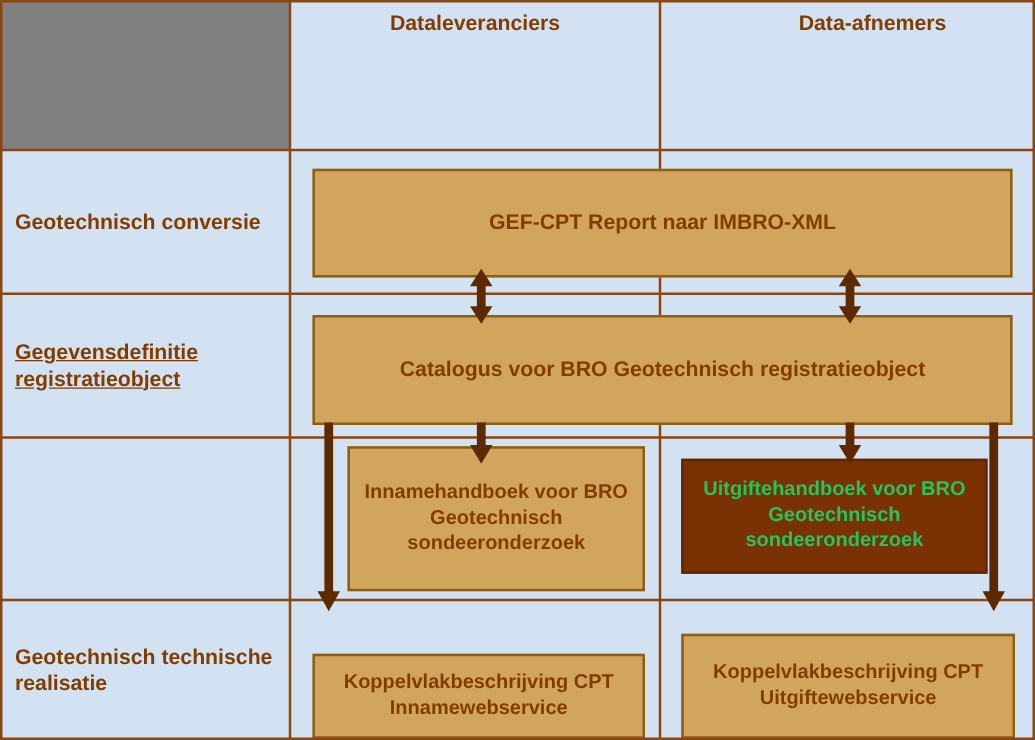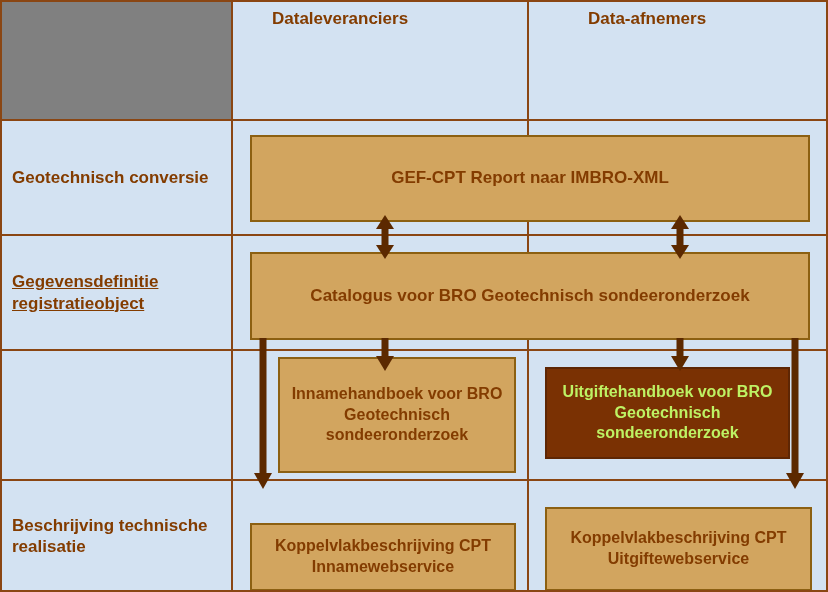--- a/index.html
+++ b/index.html
@@ -26,22 +26,22 @@
   .h3 { left: 0; top: 349px; width: 828px; height: 2px; }
   .h4 { left: 0; top: 479px; width: 828px; height: 2px; }
   .outer-border {
     position: absolute; left: 0; top: 0; right: 0; bottom: 0;
     border: 2px solid #8a4613; box-sizing: border-box; pointer-events: none;
     z-index: 6;
   }
 
   
   .col-header {
-    position: absolute; top: 9px; text-align: left;
-    font-weight: bold; font-size: 17px; color: #833c00; margin-left: 40px;
+    position: absolute; top: 9px; text-align: center;
+    font-weight: bold; font-size: 17px; color: #833c00;
   }
   .col-header.c1 { left: 232px; width: 296px; }
   .col-header.c2 { left: 548px; width: 300px; }
 
   
   .row-label {
     position: absolute; left: 12px; width: 212px;
     display: flex; align-items: center;
     font-weight: bold; font-size: 17px; color: #833c00; line-height: 1.25;
   }
@@ -51,21 +51,21 @@
   .row-label.r4 { top: 481px; height: 110px; }
 
   
   .box {
     position: absolute; box-sizing: border-box;
     display: flex; align-items: center; justify-content: center;
     text-align: center; font-weight: bold; font-size: 16px; line-height: 1.3;
     color: #833c00; background: #d2a55f; border: 2px solid #8c6012;
     padding: 19px 10px; z-index: 2;
   }
-  .box.dark { background: #7a3103; color: #bef264; border-color: #5e2604; }
+  .box.dark { background: #7a3103; color: #22c55e; border-color: #5e2604; }
   #box-gef               { left: 250px; top: 135px; width: 560px; height: 87px; font-size: 17px; }
   #box-catalogus         { left: 250px; top: 252px; width: 560px; height: 88px; font-size: 17px; }
   #box-innamehandboek    { left: 278px; top: 357px; width: 238px; height: 116px; }
   #box-uitgiftehandboek  { left: 545px; top: 367px; width: 245px; height: 92px; }
   #box-koppelvlak-inname   { left: 250px; top: 487px; width: 266px; height: 68px; margin-top: 36px; }
   #box-koppelvlak-uitgifte { left: 545px; top: 487px; width: 267px; height: 84px; margin-top: 20px; }
 
   .arrow-layer {
     position: absolute; left: 0; top: 0; width: 828px; height: 592px;
     z-index: 4; pointer-events: none;
@@ -83,24 +83,24 @@
   <div class="gridline h2"></div>
   <div class="gridline h3"></div>
   <div class="gridline h4"></div>
   <div class="outer-border"></div>
 
   <div class="col-header c1">Dataleveranciers</div>
   <div class="col-header c2">Data-afnemers</div>
 
   <div class="row-label r1">Geotechnisch conversie</div>
   <div class="row-label r2">Gegevensdefinitie registratieobject</div>
-  <div class="row-label r4">Beschrijving technische realisatie</div>
+  <div class="row-label r4">Geotechnisch technische realisatie</div>
 
   <div class="box" id="box-gef">GEF-CPT Report naar IMBRO-XML</div>
-  <div class="box" id="box-catalogus">Catalogus voor BRO Geotechnisch sondeeronderzoek</div>
+  <div class="box" id="box-catalogus">Catalogus voor BRO Geotechnisch registratieobject</div>
   <div class="box" id="box-innamehandboek">Innamehandboek voor BRO Geotechnisch sondeeronderzoek</div>
   <div class="box dark" id="box-uitgiftehandboek">Uitgiftehandboek voor BRO Geotechnisch sondeeronderzoek</div>
   <div class="box" id="box-koppelvlak-inname">Koppelvlakbeschrijving CPT Innamewebservice</div>
   <div class="box" id="box-koppelvlak-uitgifte">Koppelvlakbeschrijving CPT Uitgiftewebservice</div>
 
   <svg class="arrow-layer" width="828" height="592" viewBox="0 0 828 592" xmlns="http://www.w3.org/2000/svg">
     <g fill="#5c2900" stroke="none">
 
       <g>
         <rect x="381.5" y="227" width="7" height="20"></rect>

